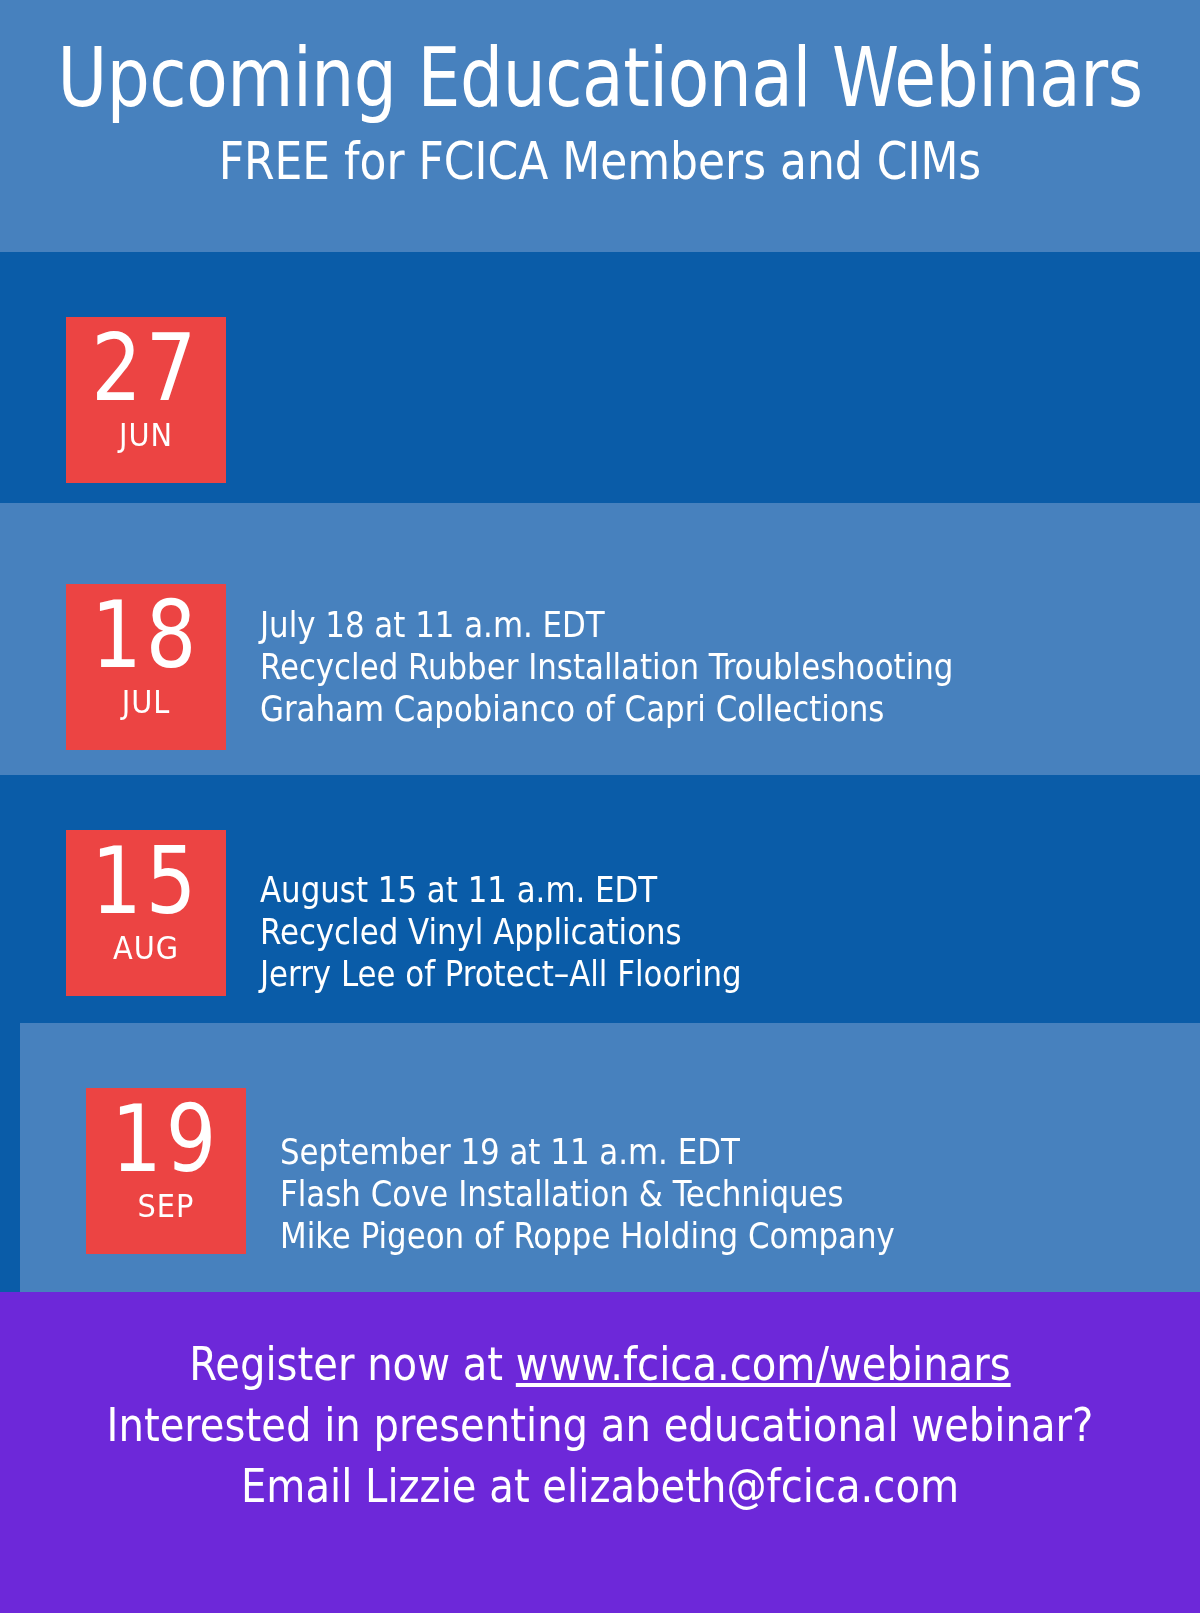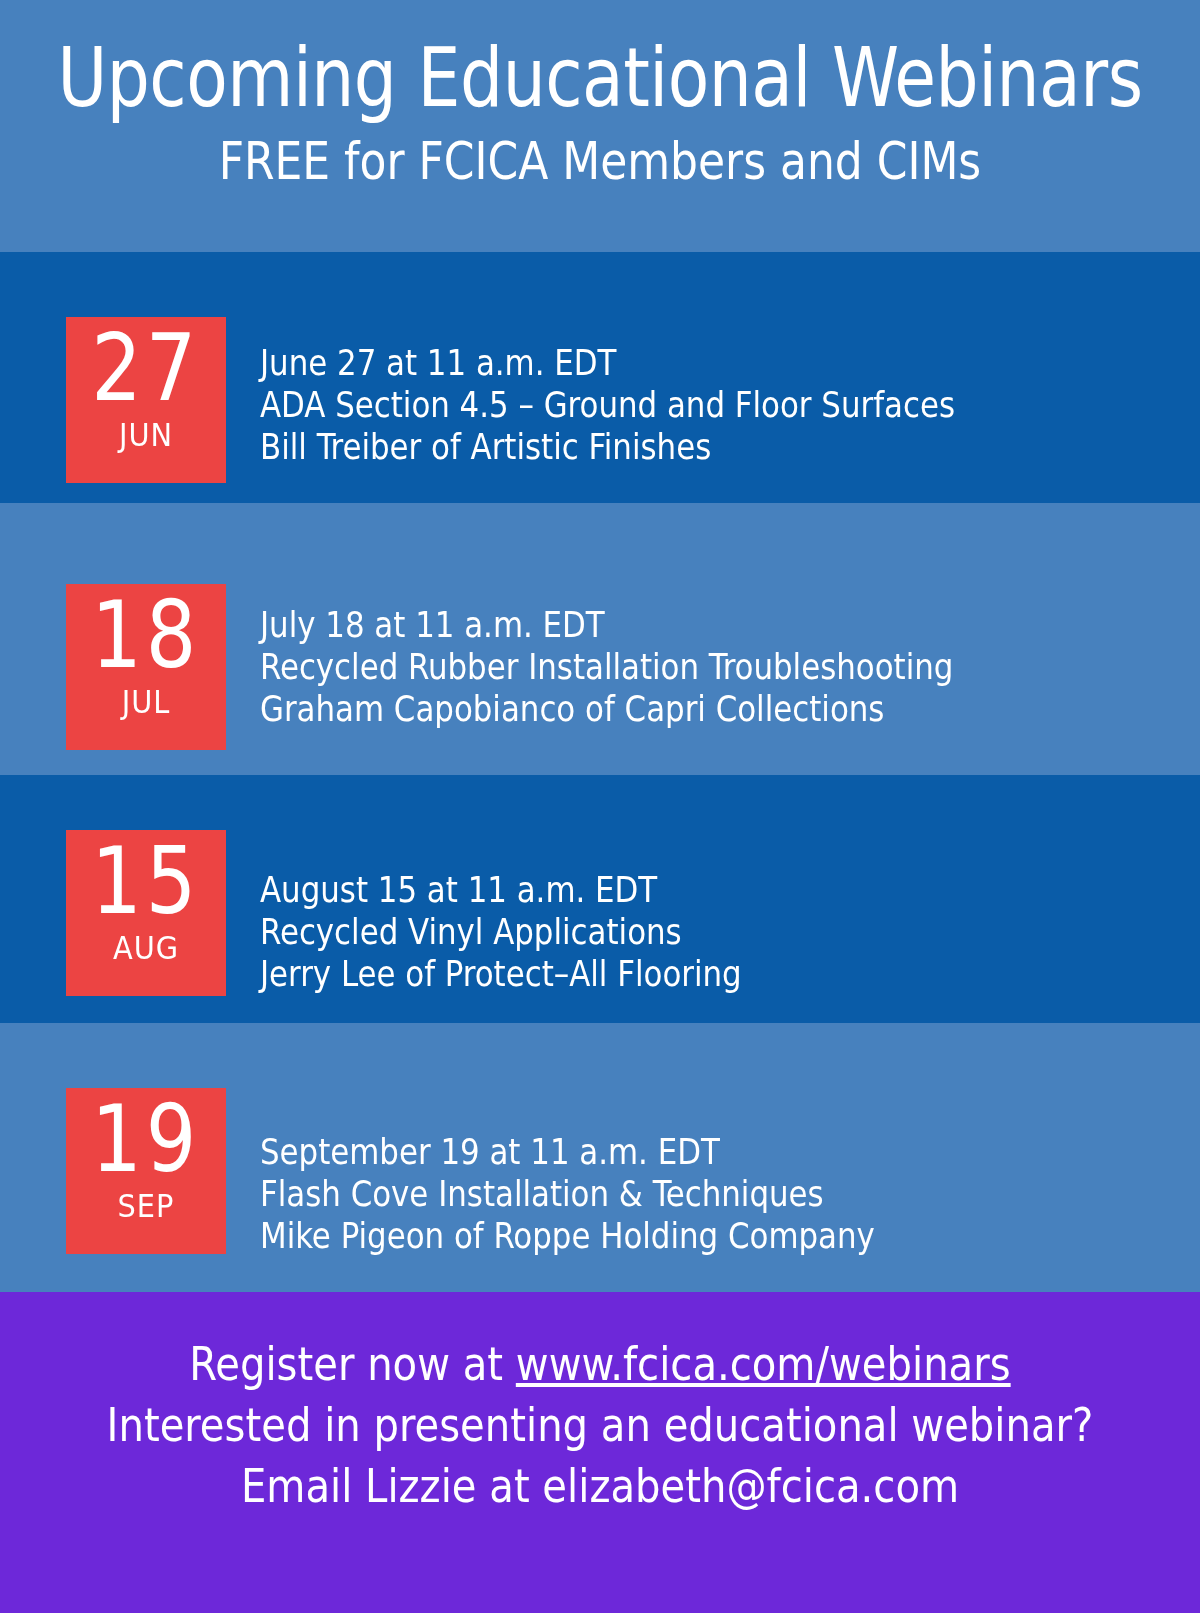--- a/index.html
+++ b/index.html
@@ -60,21 +60,21 @@
     align-items: center;
     box-sizing: border-box;
     overflow: hidden;
   }
   .row.dark  { background: #0A5CA8; }
   .row.light { background: #4781BE; }
 
   .row-1 { height: 251px; }
   .row-2 { height: 272px; }
   .row-3 { height: 248px; }
-  .row-4 { height: 269px; }
+  .row-4 { height: 269px; margin-left: 20px; }
 
   .date-badge {
     flex: 0 0 auto;
     width: 160px;
     height: 166px;
     background: #EC4443;
     color: #FFFFFF;
     margin-left: 66px;
     box-sizing: border-box;
     display: flex;
@@ -157,25 +157,20 @@
     <div class="header-subtitle">FREE for FCICA Members and CIMs</div>
   </div>
 
   <div class="rows">
 
     <div class="row dark row-1">
       <div class="date-badge">
         <div class="date-day">27</div>
         <div class="date-month">JUN</div>
       </div>
-      <div class="row-text">
-        <div class="row-line">June 27 at 11 a.m. EDT</div>
-        <div class="row-line">ADA Section 4.5 – Ground and Floor Surfaces</div>
-        <div class="row-line">Bill Treiber of Artistic Finishes</div>
-      </div>
     </div>
 
     <div class="row light row-2">
       <div class="date-badge">
         <div class="date-day">18</div>
         <div class="date-month">JUL</div>
       </div>
       <div class="row-text">
         <div class="row-line">July 18 at 11 a.m. EDT</div>
         <div class="row-line">Recycled Rubber Installation Troubleshooting</div>

